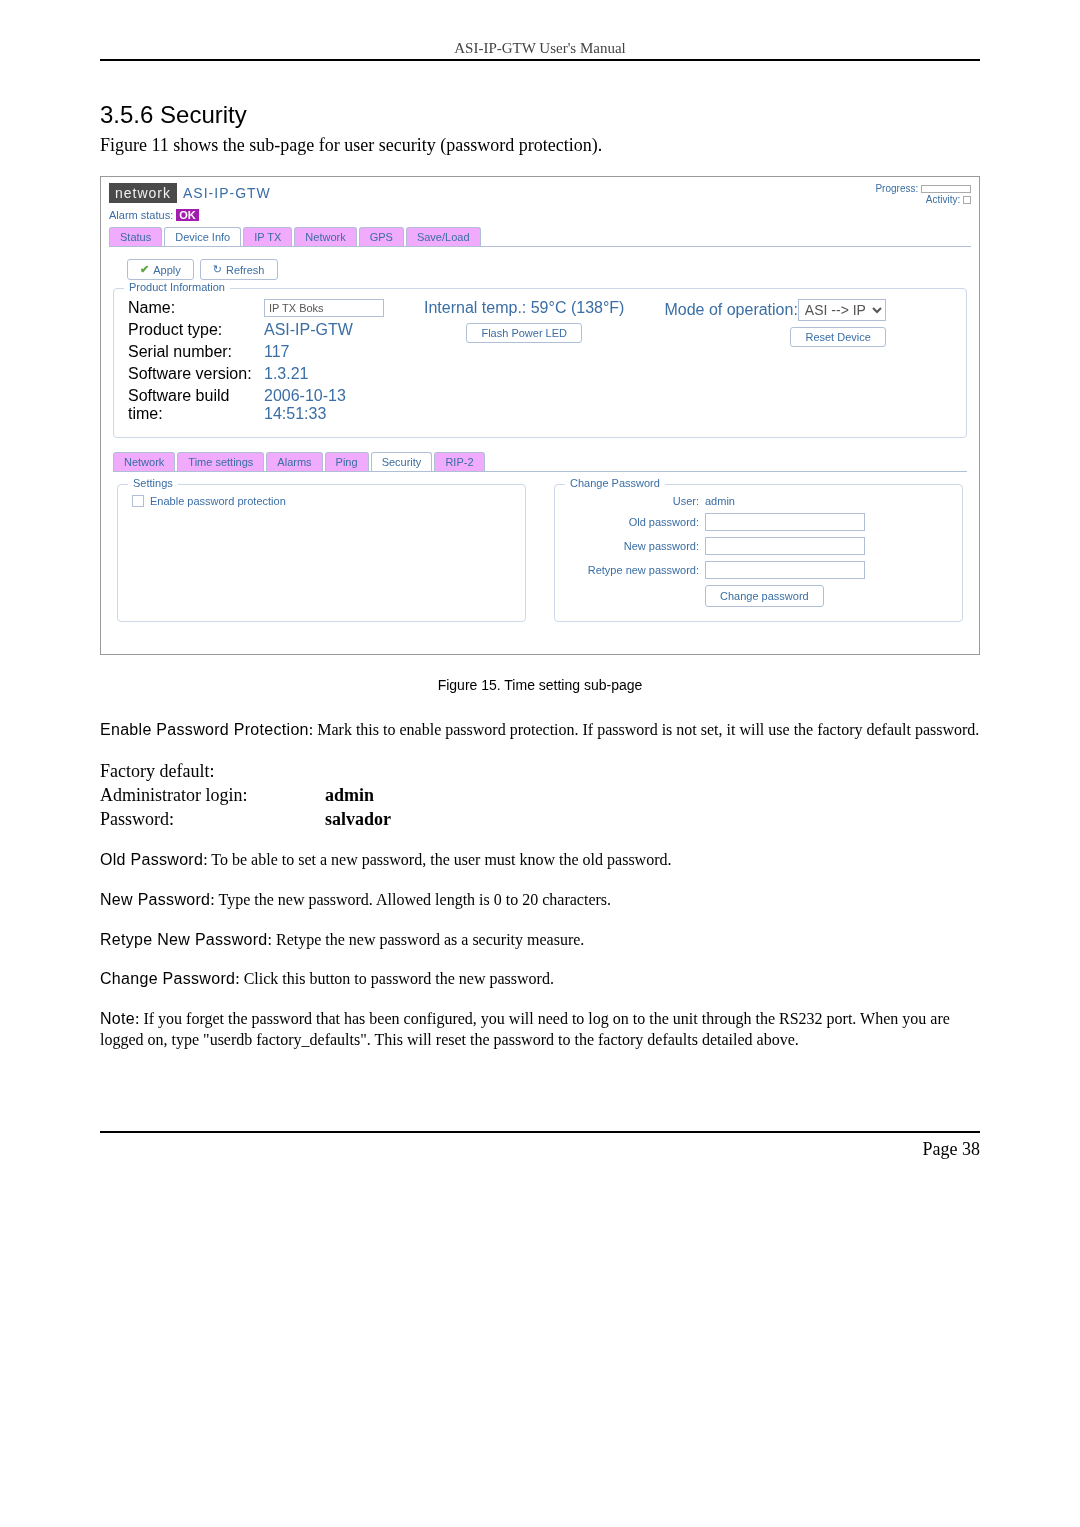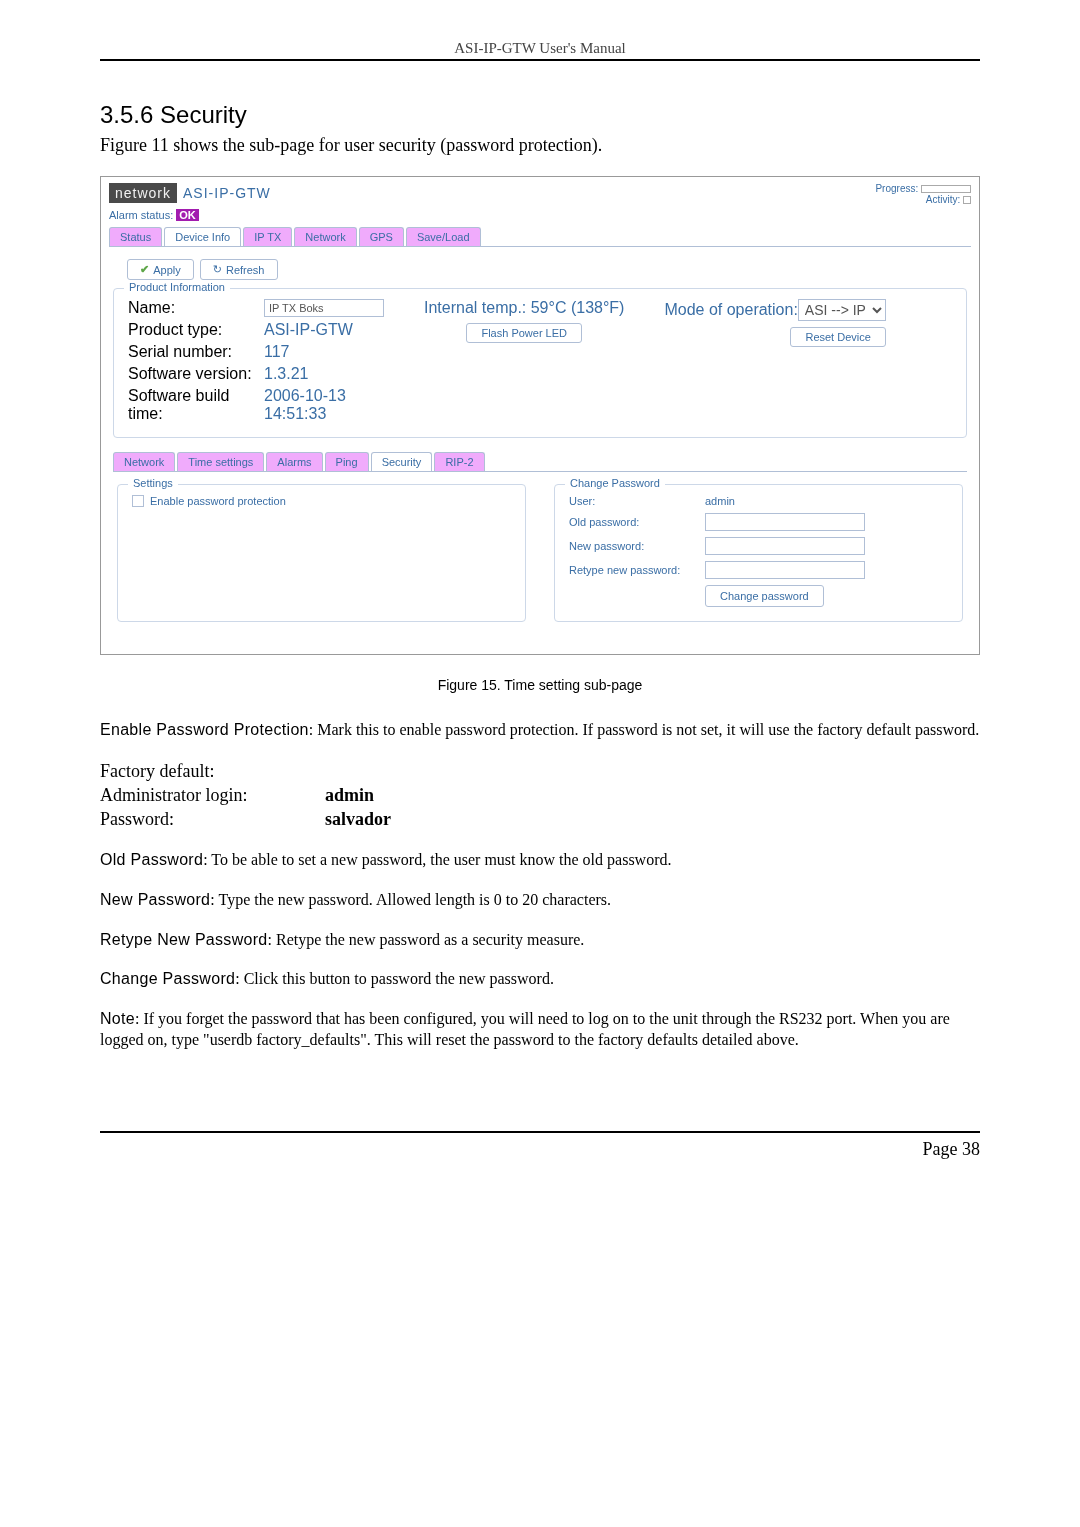--- a/index.html
+++ b/index.html
@@ -140,21 +140,21 @@
   .lower-cols {
     display: flex;
     gap: 20px;
     margin: 6px 4px 6px 4px;
   }
   .lower-cols .fieldset { flex: 1; }
 
   .setting-row { color: #3a6ea5; font-size: 11px; display: flex; align-items: center; gap: 6px; }
   .cbx { width: 12px; height: 12px; border: 1px solid #b0bfd6; background: #fff; display: inline-block; }
   .pwgrid { display: grid; grid-template-columns: 130px 160px; row-gap: 6px; column-gap: 6px; font-size: 11px; color: #3a6ea5; align-items: center; }
-  .pwgrid .lab { }
+  .pwgrid .lab { text-align: right; }
   .pwbtn {
     border: 1px solid #b0bfd6;
     background: #fff;
     color: #3a6ea5;
     font-size: 11px;
     padding: 4px 14px;
     border-radius: 3px;
     cursor: pointer;
     grid-column: 2;
     justify-self: start;

